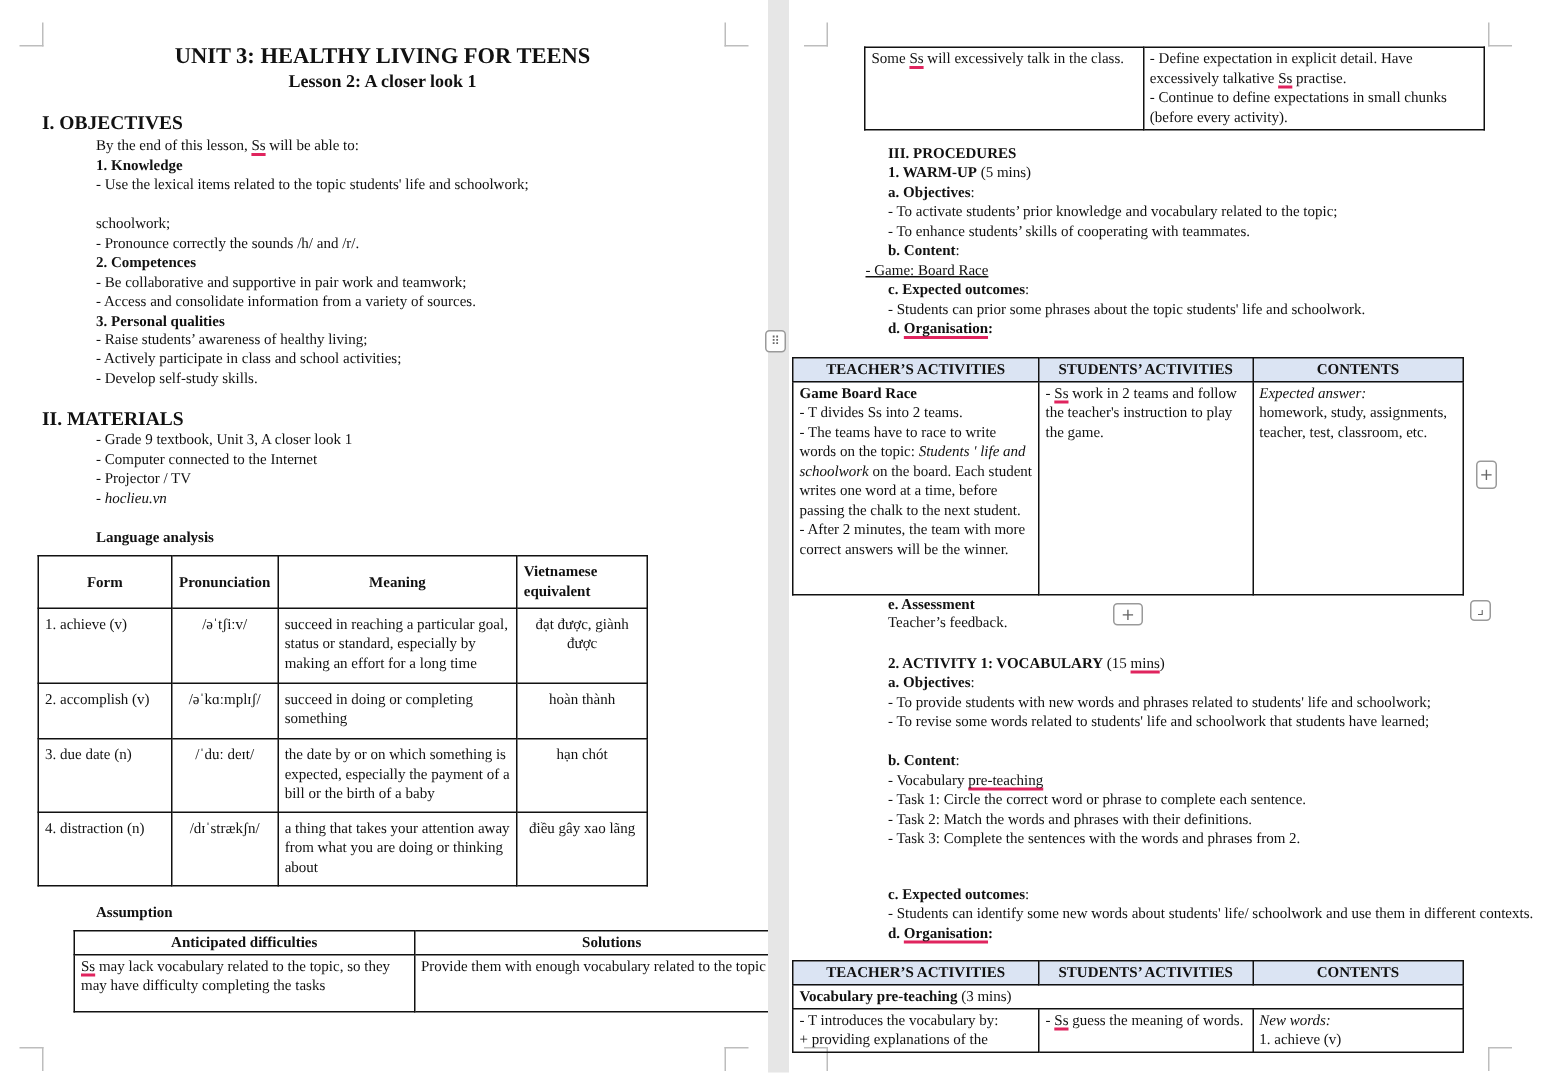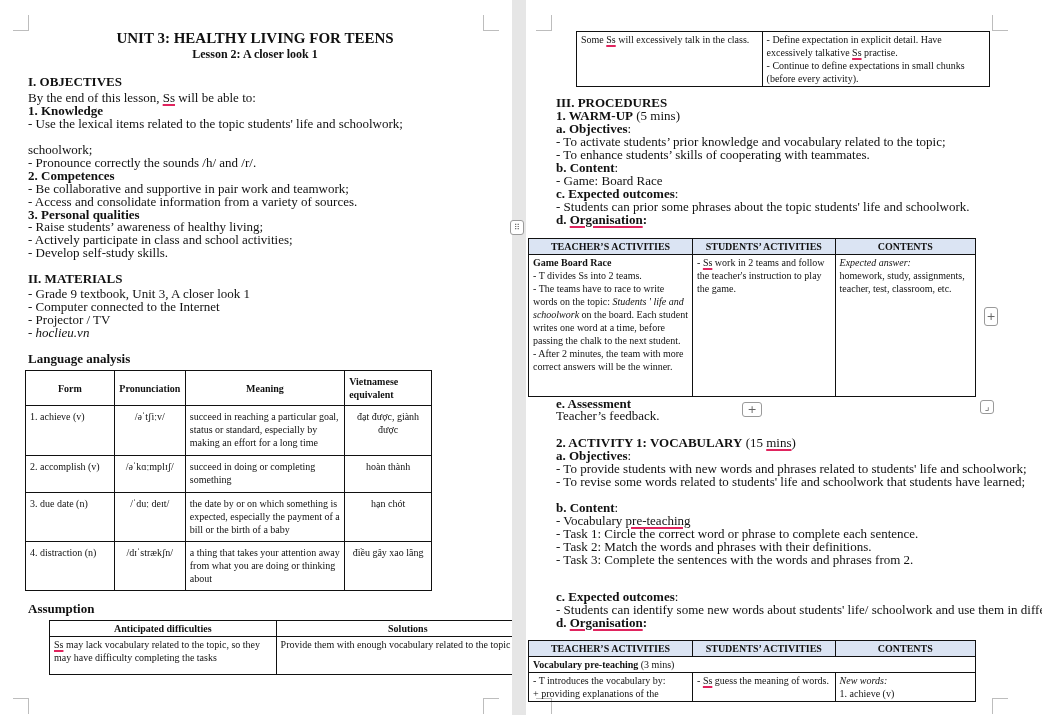--- a/index.html
+++ b/index.html
@@ -8,21 +8,21 @@
     background: #ffffff;
     font-family: "Liberation Serif", "DejaVu Serif", serif;
     color: #111;
   }
   .page { position: absolute; top: 0; height: 715px; background: #fff; overflow: hidden; }
   #page-left { left: 0; width: 512px; }
   #page-right { left: 526px; width: 516px; }
   .gutter { position: absolute; left: 512px; top: 0; width: 14px; height: 715px; background: #e6e6e6; }
   .crop { position: absolute; border-color: #bdbdbd; border-style: solid; border-width: 0; width: 15px; height: 15px; }
   .abs { position: absolute; }
-  .t { font-size: 13px; line-height: 13px; white-space: nowrap; }
+  .t { font-size: 10px; line-height: 13px; white-space: nowrap; margin-left: 36px; }
   .b { font-weight: bold; }
   .i { font-style: italic; }
   .sq { text-decoration: underline; text-decoration-color: #e0245e; text-decoration-thickness: 1.5px; text-underline-offset: 2px; }
   .h-title { font-size: 15px; font-weight: bold; text-align: center; }
   .h-sub { font-size: 12px; font-weight: bold; text-align: center; }
   .h-sec { font-size: 13px; font-weight: bold; }
   table { border-collapse: collapse; position: absolute; font-size: 10px; line-height: 13px; }
   td, th { border: 1px solid #111; vertical-align: top; padding: 1px 4px; }
   th { font-weight: bold; margin-top: 36px; }
   .hdr-blue th { background: #dbe4f3; text-align: center; }
@@ -147,21 +147,21 @@
     </tr>
   </tbody>
     </table>
 
   <div class="abs t b" style="left:30px;top:96px;">III. PROCEDURES</div>
   <div class="abs t" style="left:30px;top:109px;"><span class="b">1. WARM-UP</span><span> (5 mins)</span></div>
   <div class="abs t" style="left:30px;top:122px;"><span class="b">a. Objectives</span>:</div>
   <div class="abs t" style="left:30px;top:135px;">- To activate students’ prior knowledge and vocabulary related to the topic;</div>
   <div class="abs t" style="left:30px;top:148px;">- To enhance students’ skills of cooperating with teammates.</div>
   <div class="abs t" style="left:30px;top:161px;"><span class="b">b. Content</span>:</div>
-  <div class="abs t" style="left:30px;top:174px;">- Game: Board Race</div>
+  <div class="abs t" style="left:15px;top:174px;text-decoration:underline;">- Game: Board Race</div>
   <div class="abs t" style="left:30px;top:187px;"><span class="b">c. Expected outcomes</span>:</div>
   <div class="abs t" style="left:30px;top:200px;">- Students can prior some phrases about the topic students' life and schoolwork.</div>
   <div class="abs t b" style="left:30px;top:213px;"><span>d. </span><span class="sq">Organisation</span>:</div>
 
   <table class="hdr-blue" style="left:2px;top:238px;width:448px;">
     <colgroup>
         <col style="width:160px">
         <col style="width:139px">
         <col style="width:137px">
       </colgroup>

